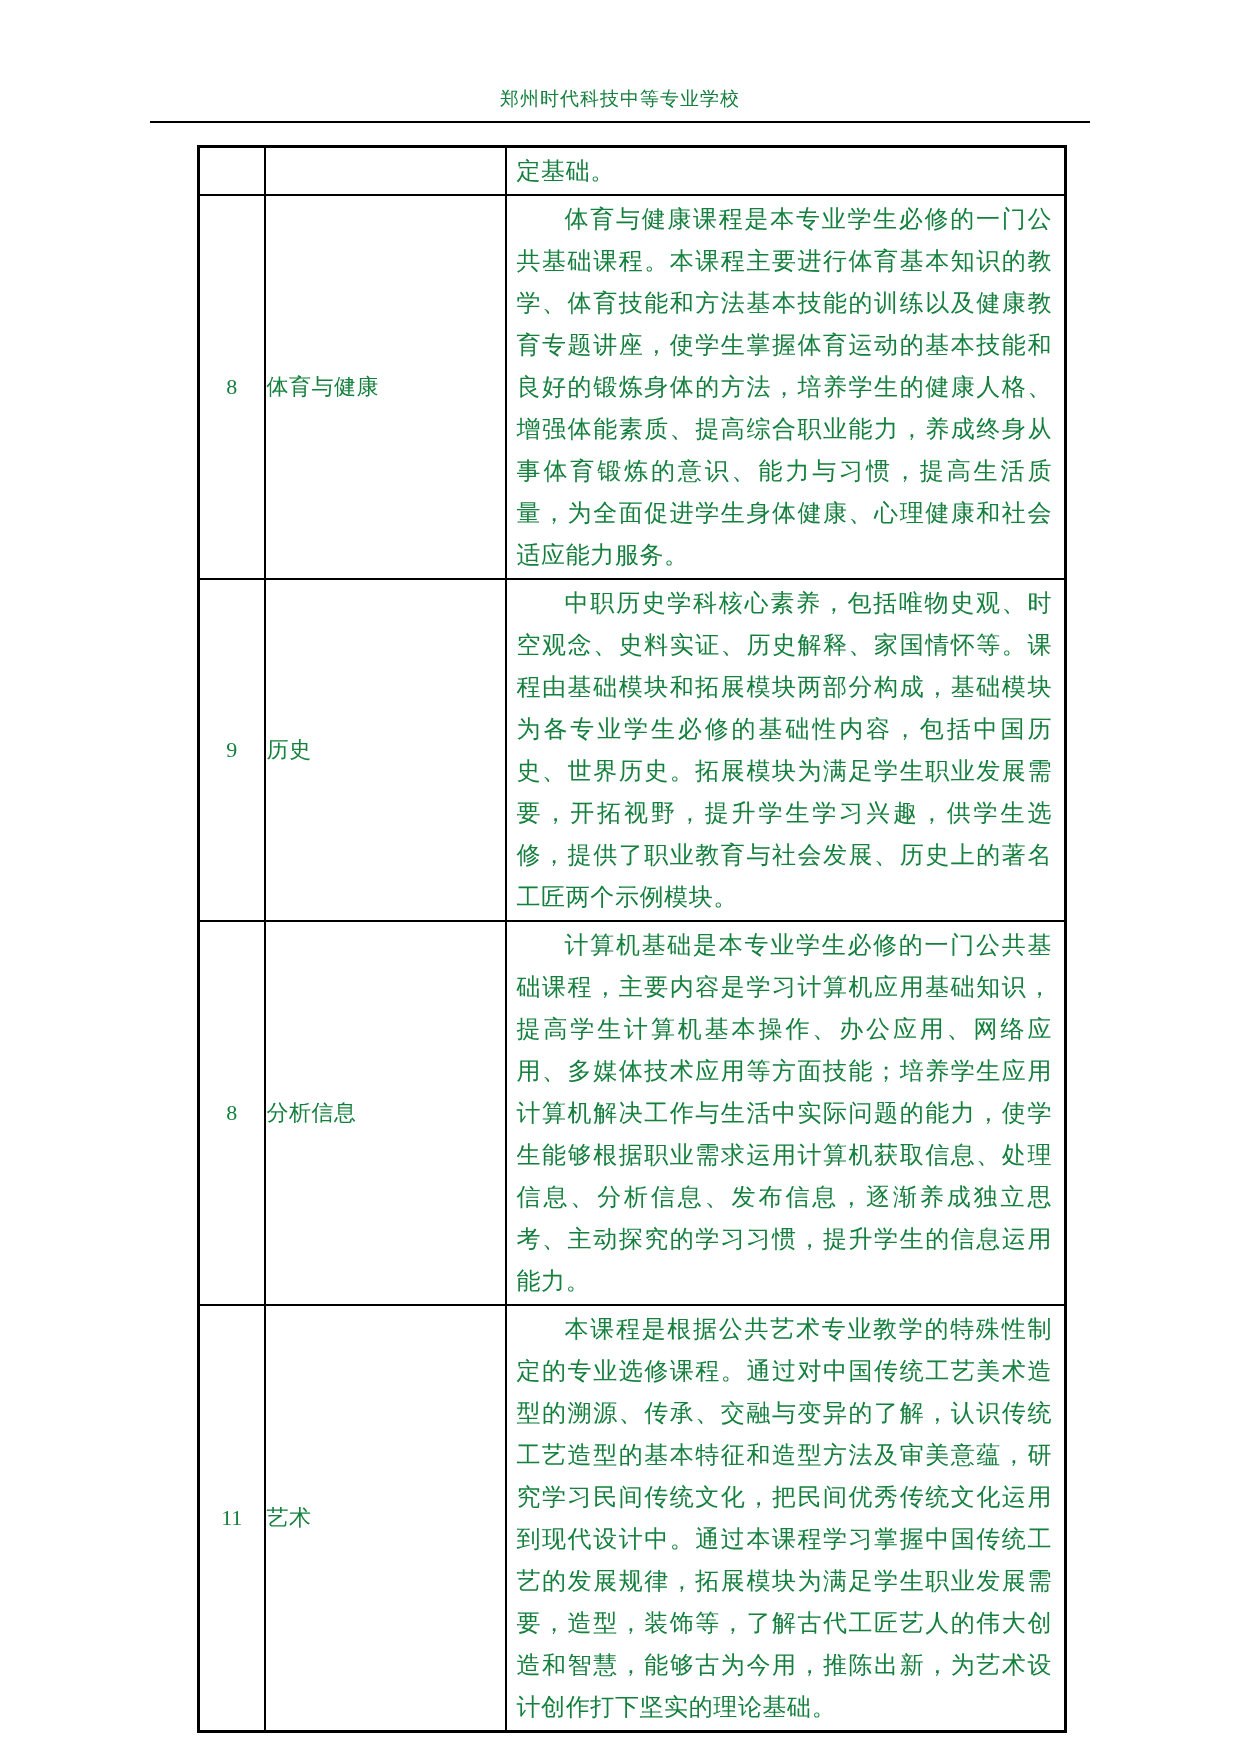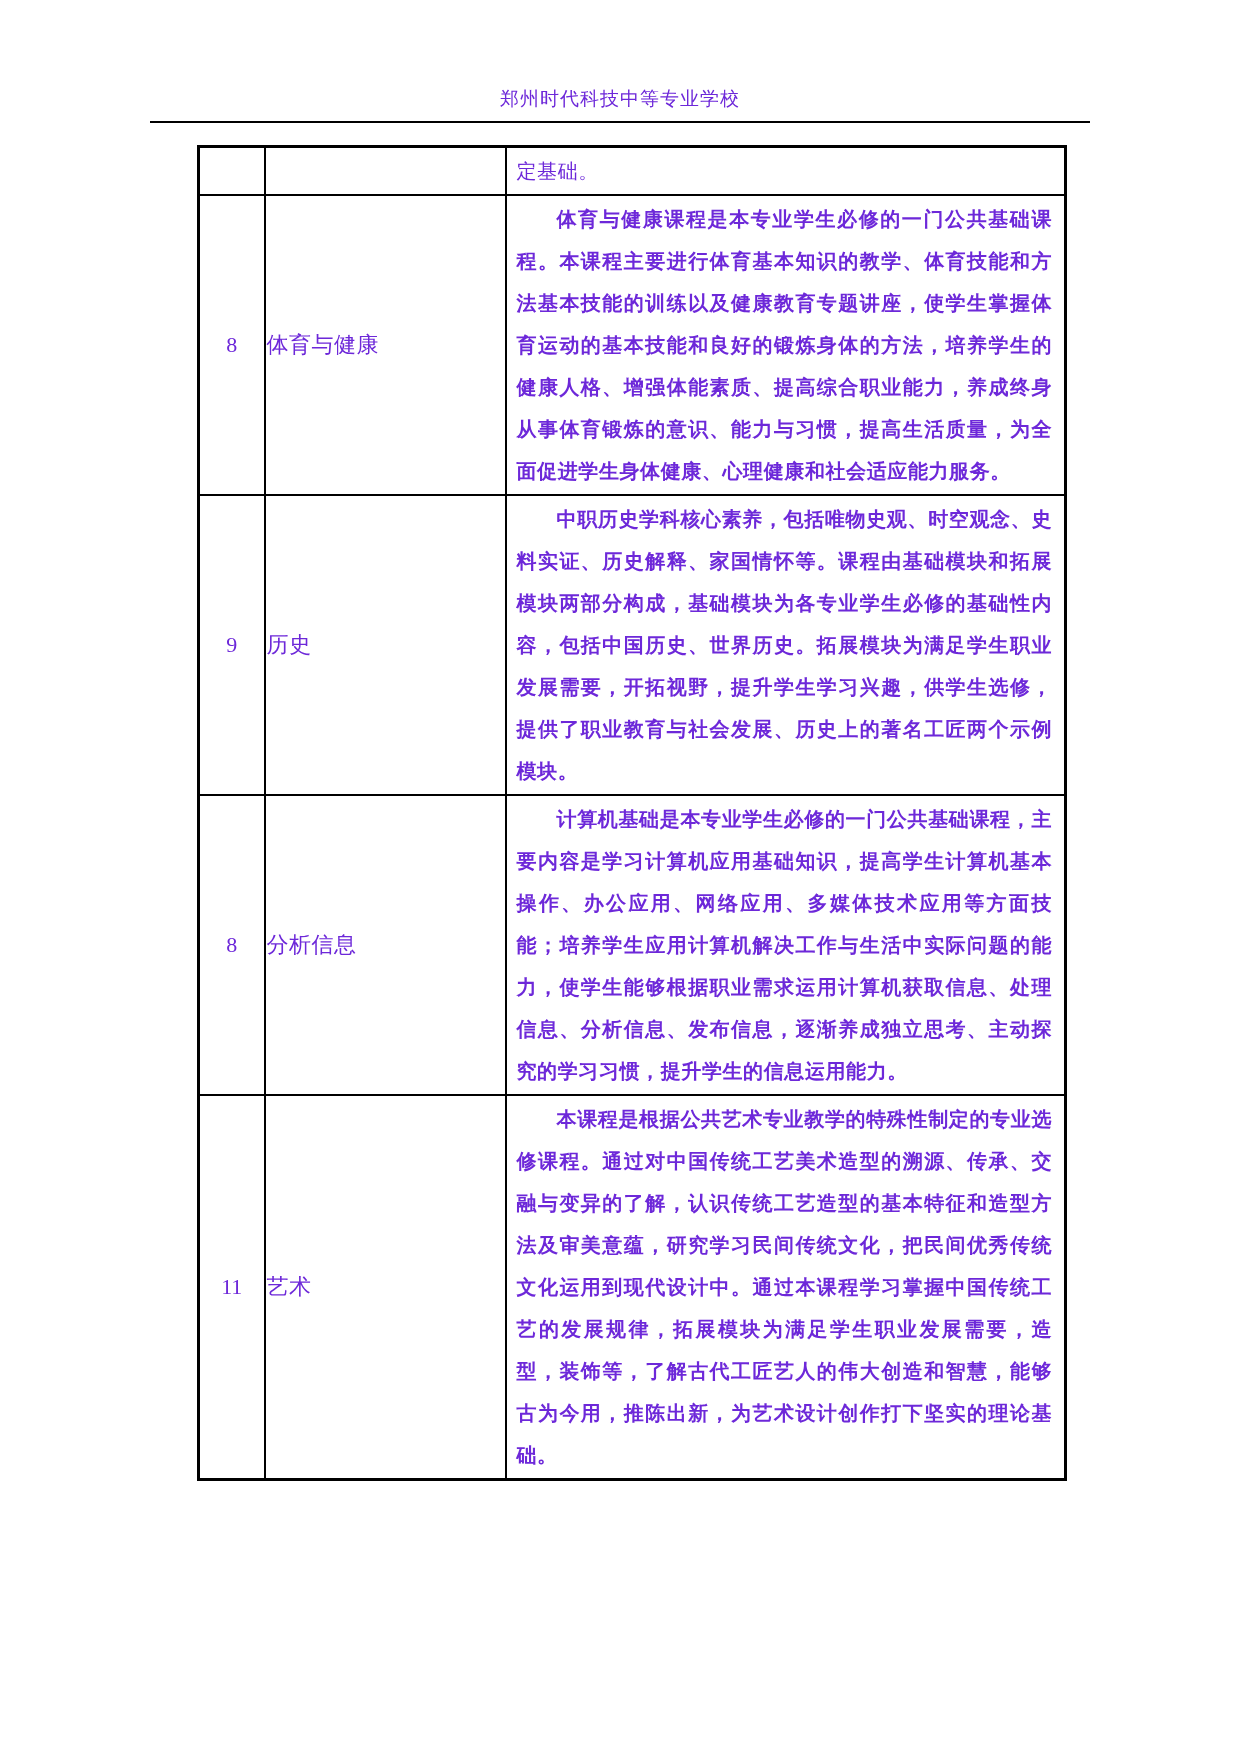--- a/index.html
+++ b/index.html
@@ -6,21 +6,21 @@
     margin: 0;
     padding: 0;
     background: #ffffff;
   }
   .page {
     position: relative;
     width: 1241px;
     height: 1754px;
     background: #ffffff;
     font-family: "Liberation Serif", "DejaVu Serif", serif;
-    color: #6d28d9;
+    color: #15803d;
     overflow: hidden;
   }
   .page-header {
     position: absolute;
     left: 150px;
     top: 86px;
     width: 940px;
     text-align: center;
     font-size: 19px;
     letter-spacing: 1px;
@@ -50,29 +50,28 @@
     text-align: left;
     letter-spacing: 0.5px;
   }
   td.cell-desc {
     vertical-align: top;
     padding: 2px 12px 2px 10px;
   }
   td.cell-desc p {
     margin: 0;
     line-height: 42px;
-    font-size: 20px;
+    font-size: 24px;
     letter-spacing: 0.6px;
     text-align: justify;
     text-justify: inter-ideograph;
     word-break: break-all;
   }
   td.cell-desc p.indent {
     text-indent: 2em;
-    font-weight: bold;
   }
 </style>
 </head>
 <body>
 
 <div class="page">
 
   <div class="page-header">
     <span>郑州时代科技中等专业学校</span>
   </div>

